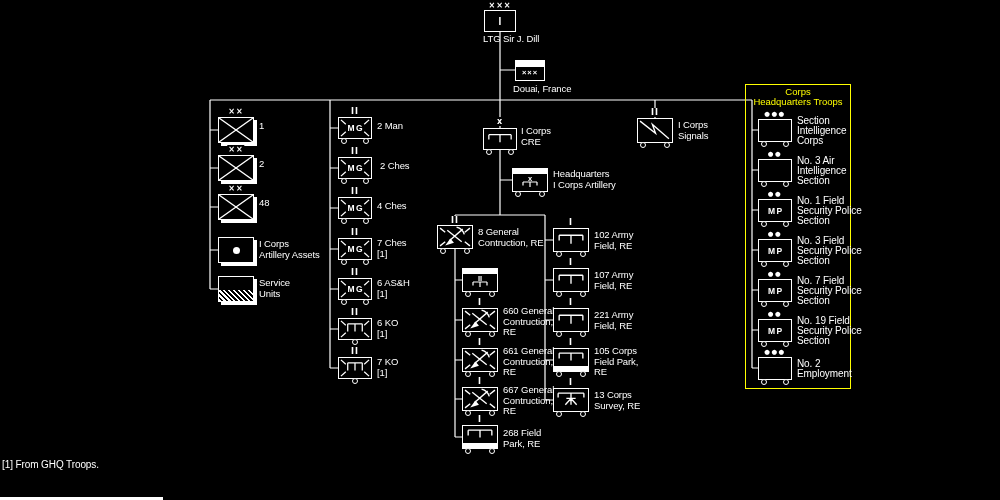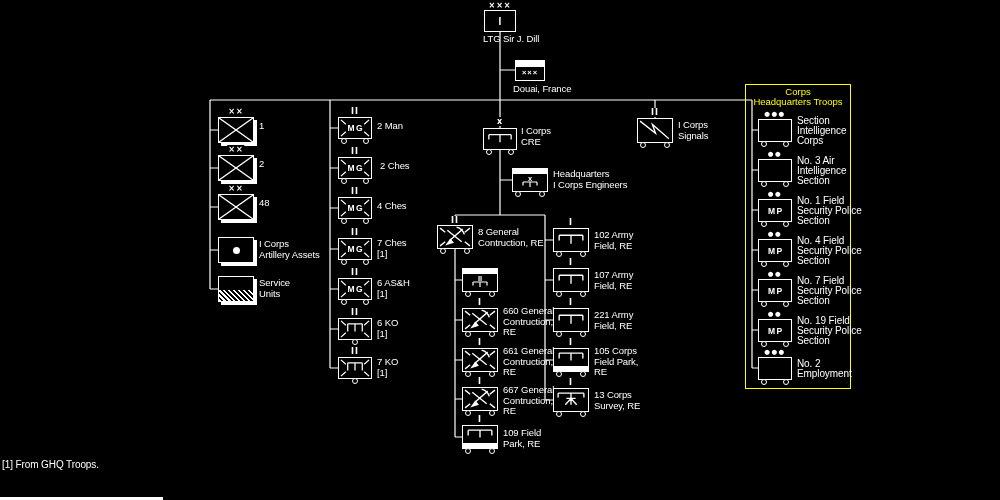--- a/index.html
+++ b/index.html
@@ -195,21 +195,21 @@
     <div class="topbar" style="height:5px"></div>
     <div class="hqtext" style="top:6px">x</div>
     <svg style="position:absolute;left:50%;bottom:2px;transform:translateX(-50%)" width="16" height="8" viewBox="0 0 16 8">
         <path d="M1,1L15,1 M1,1L1,4.5 M15,1L15,4.5 M8,1L8,6" stroke="#fff" fill="none" stroke-width="1.2"></path>
       </svg>
     <div class="wheel wl"></div>
       <div class="wheel wr"></div>
   </div>
   <div class="lbl" style="left:553px;top:169px">
     <div>Headquarters</div>
-      <div>I Corps Engineers</div>
+      <div>I Corps Artillery</div>
   </div>
 
   <div class="mark" style="left:455px;top:216px">II</div>
   <div class="ubox" style="left:437px;top:225px;width:36px;height:24px">
     <svg class="g" viewBox="0 0 33 21" preserveAspectRatio="none">
         <path d="M2,2L7,6 M31,2L26,6 M2,19L7,15 M31,19L26,15 M24,3L11,14 M9,4L23,15 M18,1Q24,2.5 25.5,8"></path>
         <path d="M12,12L15.5,16L7,18.5Z" fill="#fff" stroke="none"></path>
       </svg>
     <div class="wheel wl"></div>
       <div class="wheel wr"></div>
@@ -277,21 +277,21 @@
   <div class="mark" style="left:480px;top:415px">I</div>
   <div class="ubox" style="left:462px;top:425px;width:36px;height:24px">
     <svg class="g" viewBox="0 0 33 21" preserveAspectRatio="none">
         <path d="M5,4L28,4 M5,4L5,9 M28,4L28,9 M16.5,4L16.5,11"></path>
       </svg>
     <div class="botbar" style="height:5px"></div>
     <div class="wheel wl"></div>
       <div class="wheel wr"></div>
   </div>
   <div class="lbl" style="left:503px;top:428px">
-    <div>109 Field</div>
+    <div>268 Field</div>
       <div>Park, RE</div>
   </div>
 
   <div class="mark" style="left:571px;top:218px">I</div>
   <div class="ubox" style="left:553px;top:228px;width:36px;height:24px">
     <svg class="g" viewBox="0 0 33 21" preserveAspectRatio="none">
         <path d="M5,6L28,6 M5,6L5,11 M28,6L28,11 M16.5,6L16.5,14"></path>
       </svg>
     <div class="wheel wl"></div>
       <div class="wheel wr"></div>
@@ -406,21 +406,21 @@
       <div>Section</div>
   </div>
 
   <div class="mark dots" style="left:775px;top:231px">●●</div>
   <div class="ubox" style="left:758px;top:239px;width:34px;height:23px">
     <div class="utext">MP</div>
     <div class="wheel wl"></div>
       <div class="wheel wr"></div>
   </div>
   <div class="lbl small" style="left:797px;top:236px">
-    <div>No. 4 Field</div>
+    <div>No. 3 Field</div>
       <div>Security Police</div>
       <div>Section</div>
   </div>
 
   <div class="mark dots" style="left:775px;top:271px">●●</div>
   <div class="ubox" style="left:758px;top:279px;width:34px;height:23px">
     <div class="utext">MP</div>
     <div class="wheel wl"></div>
       <div class="wheel wr"></div>
   </div>

